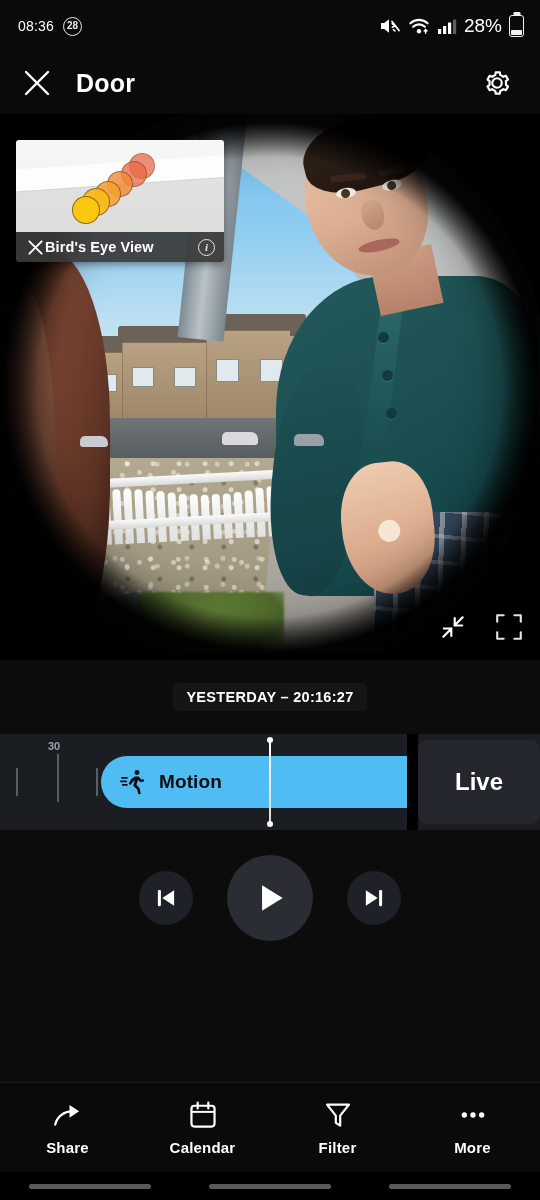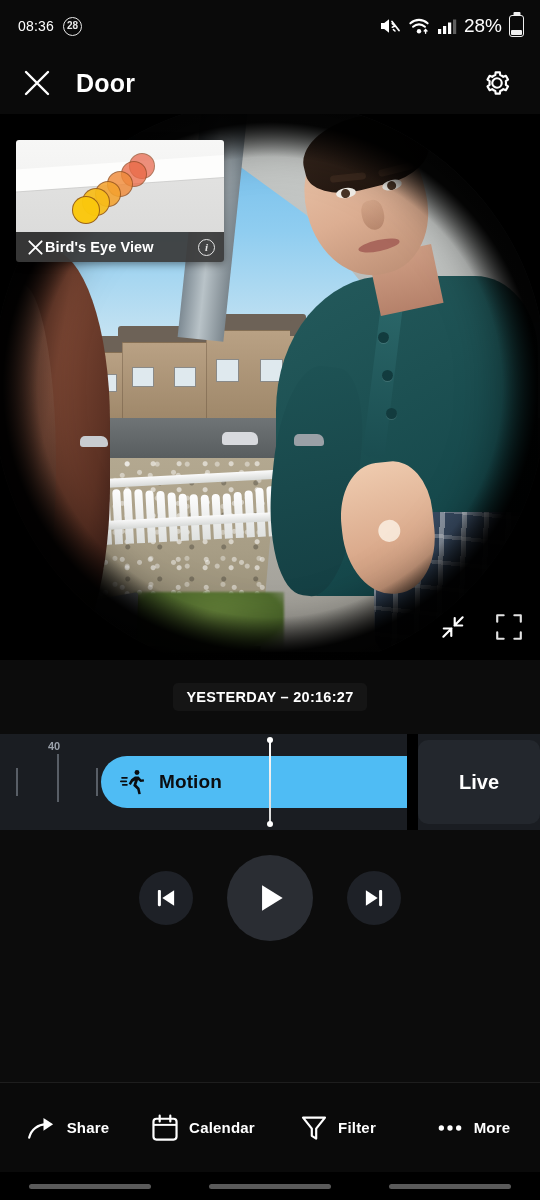--- a/index.html
+++ b/index.html
@@ -311,21 +311,21 @@
   .tl-playhead:before,.tl-playhead:after{
     content:""; position:absolute; left:-2px; width:6px; height:6px; border-radius:50%; background:#fff;
   }
   .tl-playhead:before{ top:-3px; } .tl-playhead:after{ bottom:-3px; }
   .tl-gap{ position:absolute; left:407px; top:0; width:11px; height:96px; background:#000; }
   .tl-live{
     position:absolute; right:0; top:6px; width:122px; height:84px;
     background:#23272d; border-radius:10px;
     display:flex; align-items:center; justify-content:center; cursor:pointer;
   }
-  .tl-live span{ color:#fff; font-size:20px; font-weight:700; }
+  .tl-live span{ color:#fff; font-size:24px; font-weight:700; }
 
   
   .playback{
     position:absolute; top:845px; left:0; width:540px; height:105px;
     display:flex; align-items:center; justify-content:center; gap:34px;
   }
   .pb-sm{
     width:54px; height:54px; border-radius:50%; background:#1e2127;
     display:flex; align-items:center; justify-content:center; cursor:pointer;
   }
@@ -334,21 +334,21 @@
     display:flex; align-items:center; justify-content:center; cursor:pointer;
   }
 
   
   .bottomnav{
     position:absolute; bottom:28px; left:0; width:540px; height:90px;
     border-top:1px solid #1e1e1e;
     display:flex; align-items:center; background:#0a0a0a;
   }
   .nav-item{
-    flex:1; height:100%; display:flex; flex-direction:row;
+    flex:1; height:100%; display:flex; flex-direction:column;
     align-items:center; justify-content:center; gap:9px; cursor:pointer;
   }
   .nav-label{ color:#fff; font-size:15px; font-weight:700; letter-spacing:.2px; }
   .navbar{
     position:absolute; bottom:0; left:0; width:540px; height:28px;
     background:#000; display:flex; align-items:center; justify-content:space-around;
   }
   .navpill{ width:122px; height:5px; border-radius:3px; background:#5a5a5a; }
 </style>
 </head>
@@ -539,21 +539,21 @@
   </div>
 
   <div class="ts-wrap">
     <div class="ts-pill">YESTERDAY – 20:16:27</div>
   </div>
 
   <div class="timeline">
     <div class="tl-tick" style="left:16px;  top:34px; height:28px;"></div>
     <div class="tl-tick" style="left:57px;  top:20px; height:48px;"></div>
     <div class="tl-tick" style="left:96px;  top:34px; height:28px;"></div>
-    <div class="tl-hour" style="left:48px; top:6px;">40</div>
+    <div class="tl-hour" style="left:48px; top:6px;">30</div>
 
     <div class="tl-event">
       <svg width="28" height="28" viewBox="0 0 24 24">
         <circle cx="15.4" cy="3.9" r="2.1" fill="#0b0d10"></circle>
         <path d="M13.6 7.2 L10.4 9.6 L8.3 13.6 L10.1 14.6 L11.8 11.7 L13.6 10.8 L12.2 15.2 L15.6 18.4 L16.6 22.6 L18.7 22.2 L17.6 17.2 L14.9 14.4 L16.3 10.2 L18.4 12.1 L21.5 11.6 L21.2 9.6 L19.1 9.9 L16.8 7.3 Z" fill="#0b0d10"></path>
         <path d="M2.6 8.4h4.2M1.6 11.4h4.6M3.2 14.4h3.6" stroke="#0b0d10" stroke-width="1.5" stroke-linecap="round"></path>
       </svg>
       <span class="tl-event-label">Motion</span>
     </div>
 

